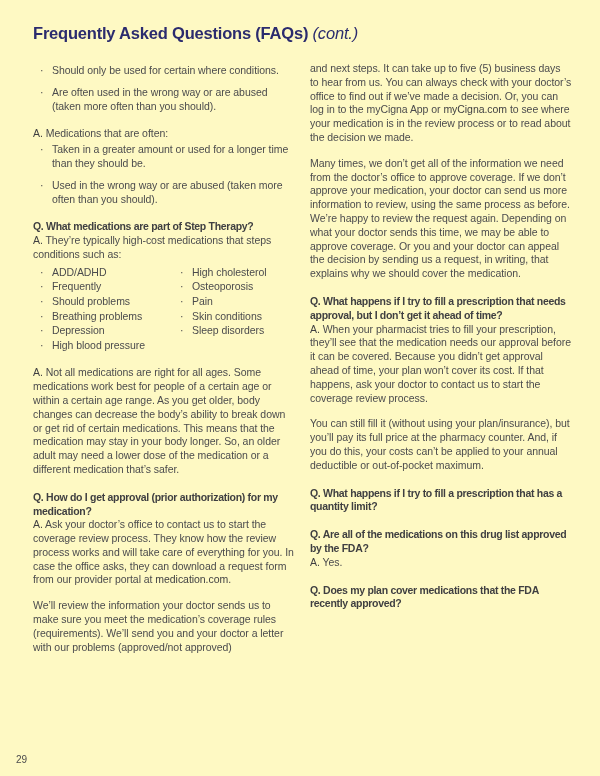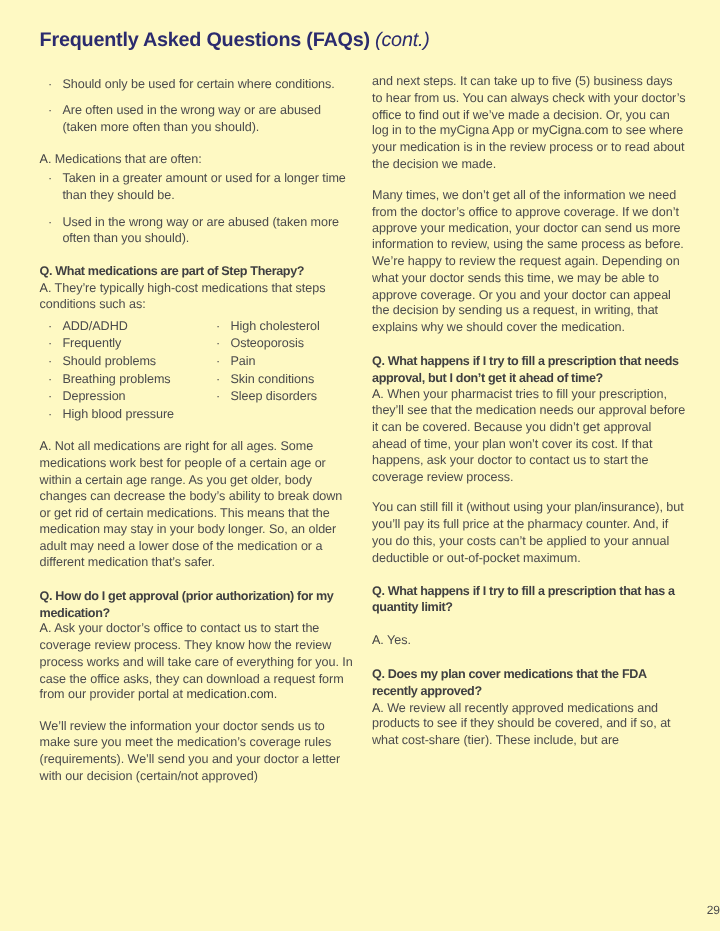--- a/index.html
+++ b/index.html
@@ -49,21 +49,21 @@
     box-sizing: content-box;
     color: #4b4b4d;
   }
   .cond-cols { display: flex; margin-top: 3px; }
   .cond-cols ul.c1 { flex: 0 0 140px; }
   .cond-cols ul.c2 { flex: 1 1 auto; }
   .cond-cols li { display: flex; line-height: 14.6px; }
   .footer {
     position: absolute;
     left: 0; right: 0; bottom: 11px;
-    text-align: right;
+    text-align: left;
     font-size: 10px;
     color: #4b4b4d;
     padding-left: 16px;
   }
 </style>
 </head>
 <body>
 
 <div class="page">
 
@@ -153,21 +153,21 @@
         </div>
       </div>
 
       <div class="faq">
         <p class="a"><span class="bold">A.</span><span> Not all medications are right for all ages. Some medications work best for people of a certain age or within a certain age range. As you get older, body changes can decrease the body’s ability to break down or get rid of certain medications. This means that the medication may stay in your body longer. So, an older adult may need a lower dose of the medication or a different medication that’s safer.</span></p>
       </div>
 
       <div class="faq">
         <p class="q">Q. How do I get approval (prior authorization) for my medication?</p>
         <p class="a"><span class="bold">A.</span><span> Ask your doctor’s office to contact us to start the coverage review process. They know how the review process works and will take care of everything for you. In case the office asks, they can download a request form from our provider portal at </span><span class="bold">medication.com</span><span>.</span></p>
-        <p class="para">We’ll review the information your doctor sends us to make sure you meet the medication’s coverage rules (requirements). We’ll send you and your doctor a letter with our decision (certain/not approved)</p>
+        <p class="para">We’ll review the information your doctor sends us to make sure you meet the medication’s coverage rules (requirements). We’ll send you and your doctor a letter with our problems (approved/not approved)</p>
       </div>
 
     </div>
 
     <div class="col">
 
       <p><span>and next steps. It can take up to five (5) business days to hear from us. You can always check with your doctor’s office to find out if we’ve made a decision. Or, you can log in to the myCigna App or </span><span class="bold">myCigna.com</span><span> to see where your medication is in the review process or to read about the decision we made.</span></p>
 
       <p class="para">Many times, we don’t get all of the information we need from the doctor’s office to approve coverage. If we don’t approve your medication, your doctor can send us more information to review, using the same process as before. We’re happy to review the request again. Depending on what your doctor sends this time, we may be able to approve coverage. Or you and your doctor can appeal the decision by sending us a request, in writing, that explains why we should cover the medication.</p>
 
@@ -175,25 +175,25 @@
         <p class="q">Q. What happens if I try to fill a prescription that needs approval, but I don’t get it ahead of time?</p>
         <p class="a"><span class="bold">A.</span><span> When your pharmacist tries to fill your prescription, they’ll see that the medication needs our approval before it can be covered. Because you didn’t get approval ahead of time, your plan won’t cover its cost. If that happens, ask your doctor to contact us to start the coverage review process.</span></p>
         <p class="para">You can still fill it (without using your plan/insurance), but you’ll pay its full price at the pharmacy counter. And, if you do this, your costs can’t be applied to your annual deductible or out-of-pocket maximum.</p>
       </div>
 
       <div class="faq">
         <p class="q">Q. What happens if I try to fill a prescription that has a quantity limit?</p>
       </div>
 
       <div class="faq">
+        <p class="q">Q. Are all of the medications on this drug list approved by the FDA?</p>
         <p class="a"><span class="bold">A.</span><span> Yes.</span></p>
       </div>
 
       <div class="faq">
         <p class="q">Q. Does my plan cover medications that the FDA recently approved?</p>
-        <p class="a"><span class="bold">A.</span><span> We review all recently approved medications and products to see if they should be covered, and if so, at what cost-share (tier). These include, but are</span></p>
       </div>
 
     </div>
   </div>
 
   <div class="footer">29</div>
 </div>
 
 </body></html>

